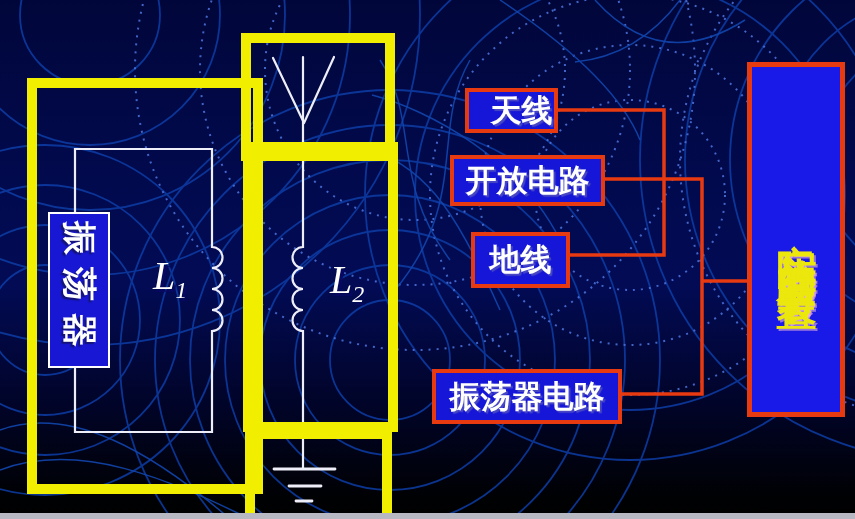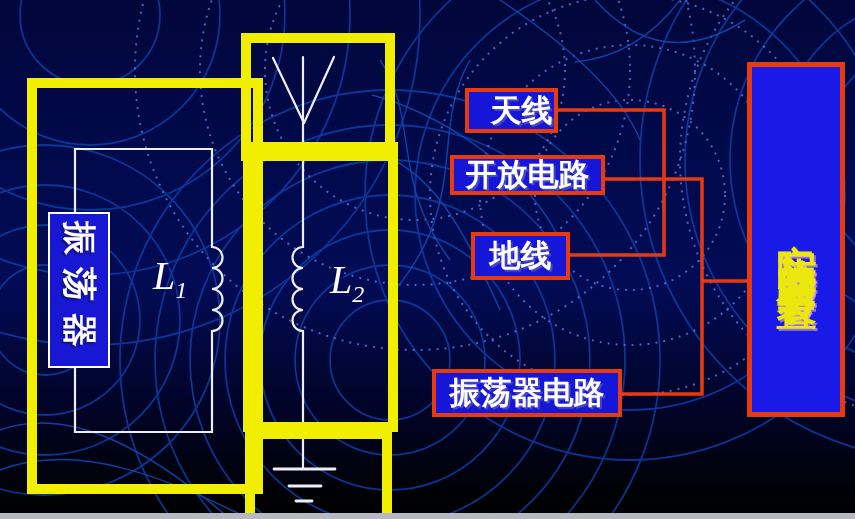--- a/index.html
+++ b/index.html
@@ -155,27 +155,27 @@
   <div class="coil-label" style="left:153px;top:256px;">
     <span>L</span><sub>1</sub>
   </div>
   <div class="coil-label" style="left:330px;top:260px;">
     <span>L</span><sub>2</sub>
   </div>
 
   <div class="callout" style="left:465px;top:88px;width:93px;height:45px;padding-left:20px;">
     <span>天线</span>
   </div>
-  <div class="callout" style="left:450px;top:155px;width:155px;height:40px;">
+  <div class="callout" style="left:450px;top:155px;width:155px;height:51px;">
     <span>开放电路</span>
   </div>
-  <div class="callout" style="left:471px;top:232px;width:99px;height:48px;">
+  <div class="callout" style="left:471px;top:232px;width:99px;height:56px;">
     <span>地线</span>
   </div>
-  <div class="callout" style="left:432px;top:369px;width:190px;height:48px;">
+  <div class="callout" style="left:432px;top:369px;width:190px;height:55px;">
     <span>振荡器电路</span>
   </div>
 
   <div class="device-box">
     <div class="vtext">实际的发射装置</div>
   </div>
 
   <div class="bottom-strip"></div>
 
 </div>

